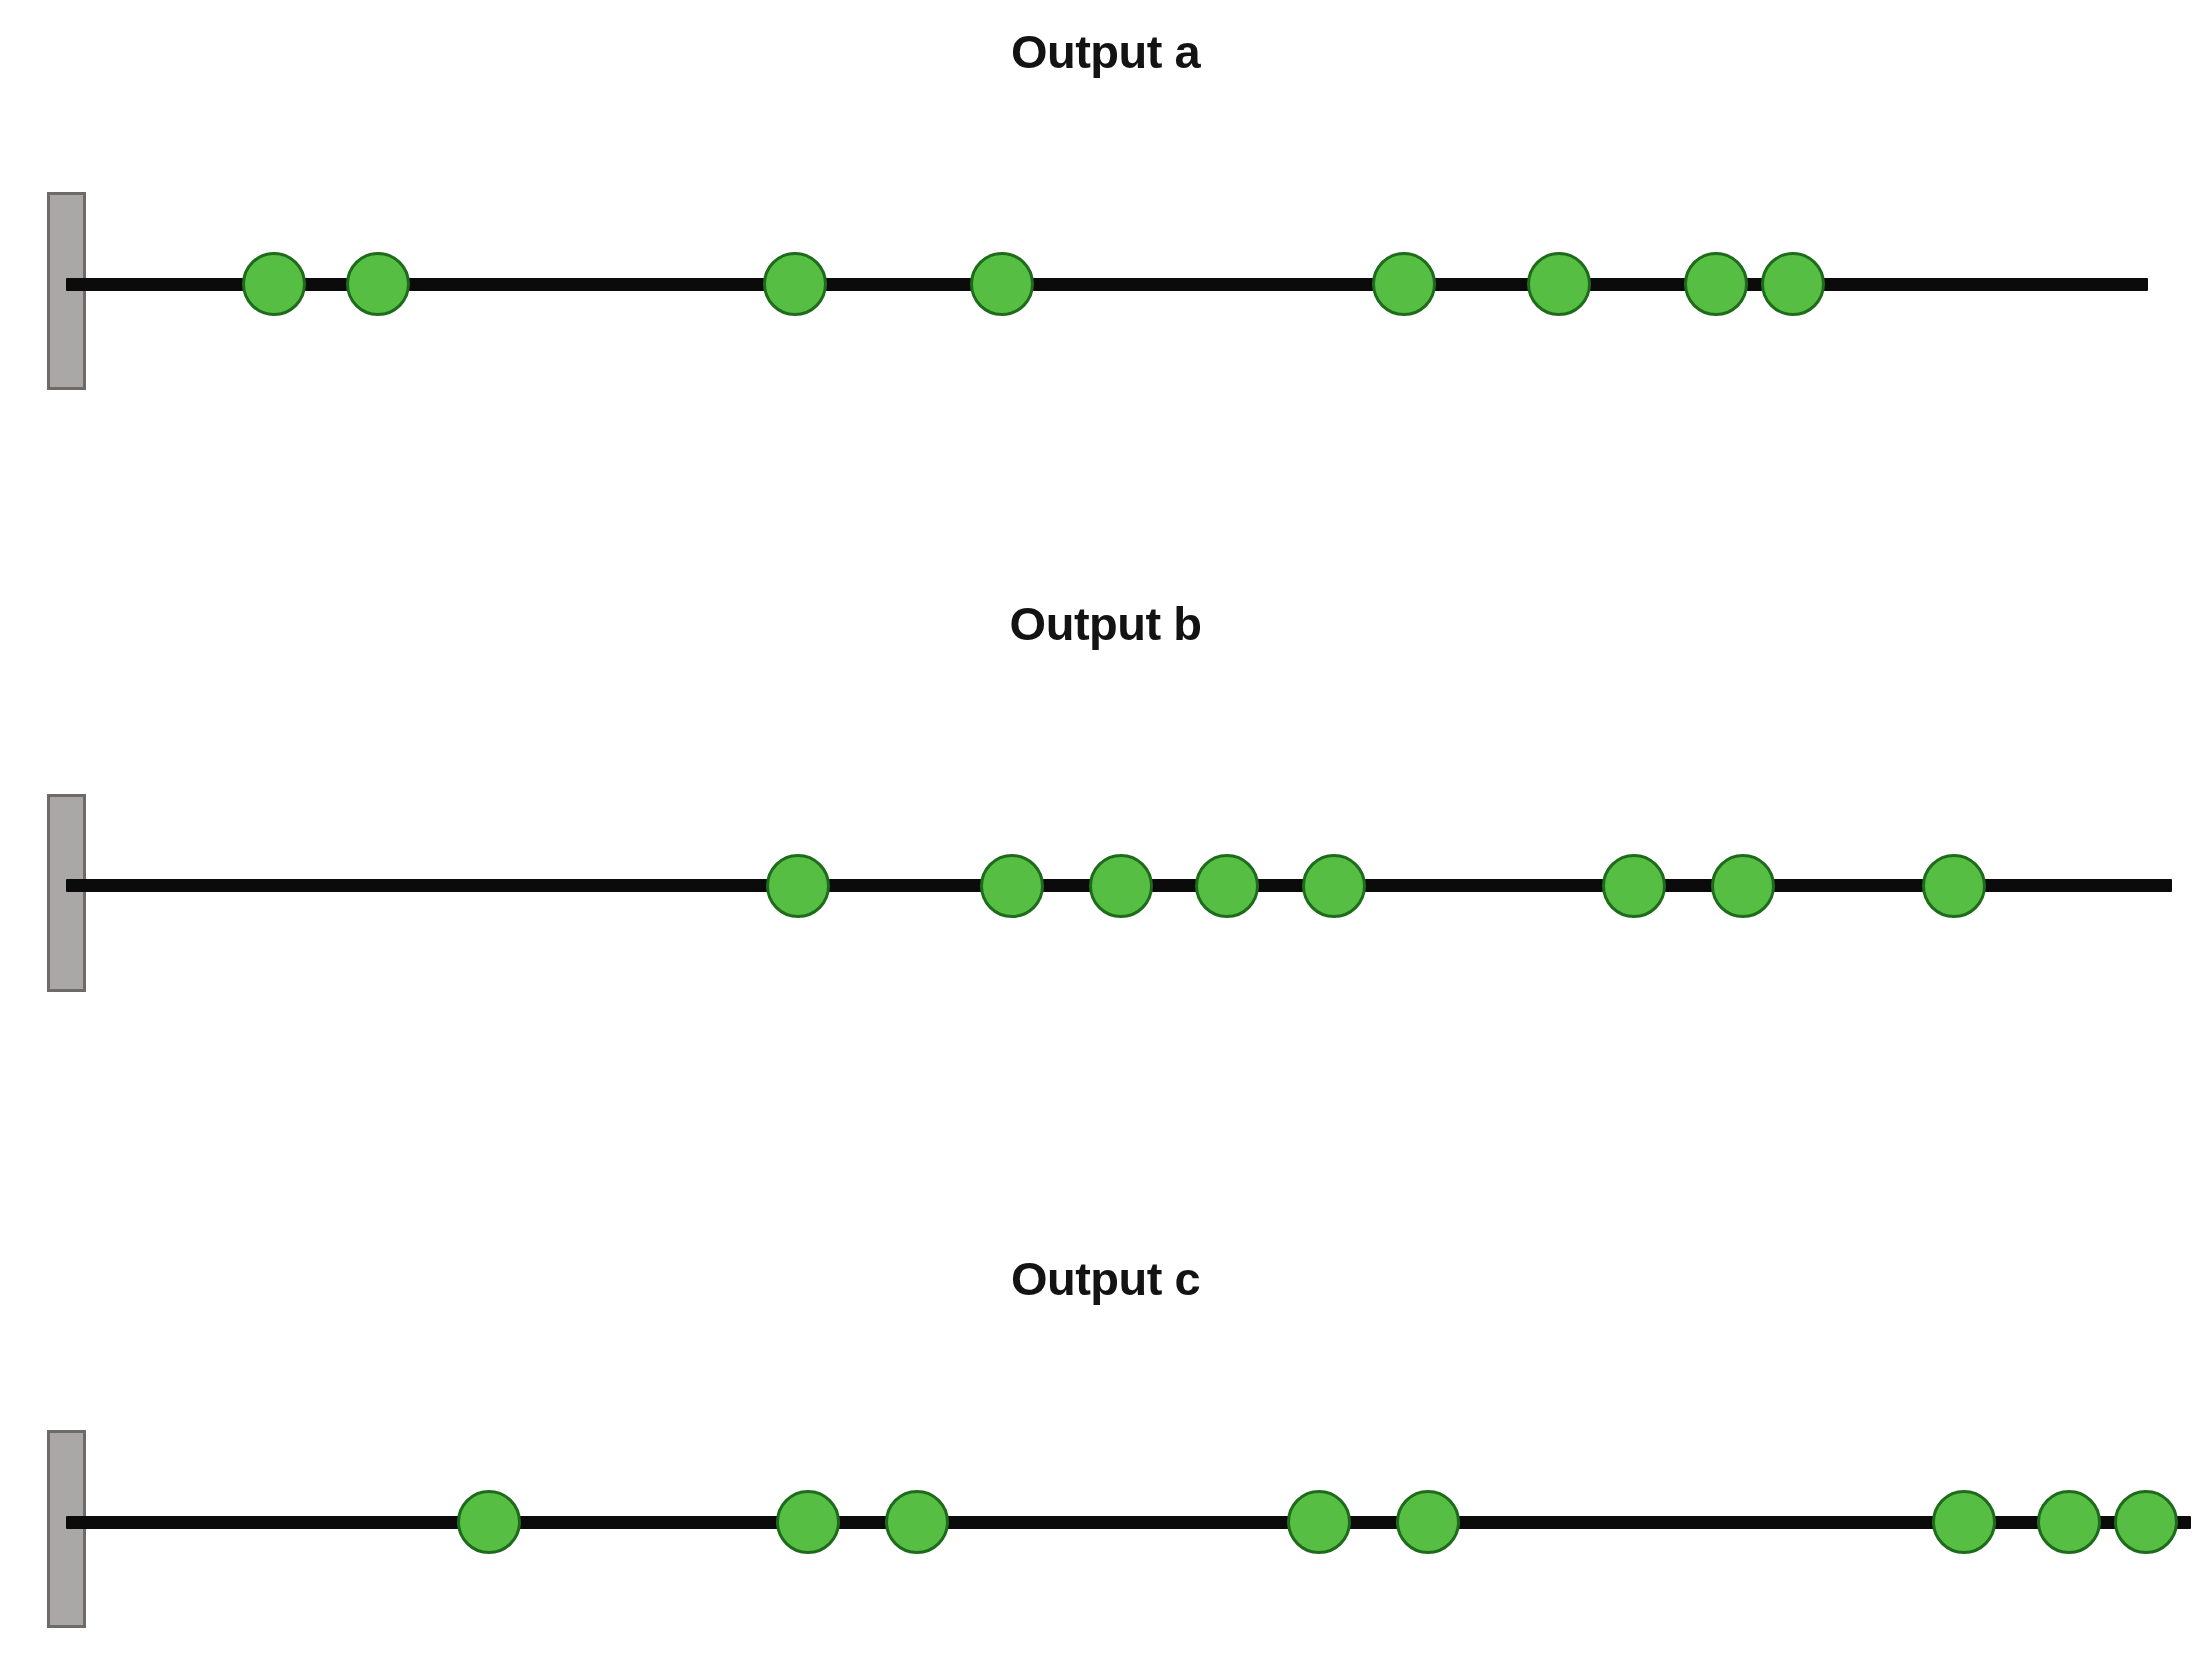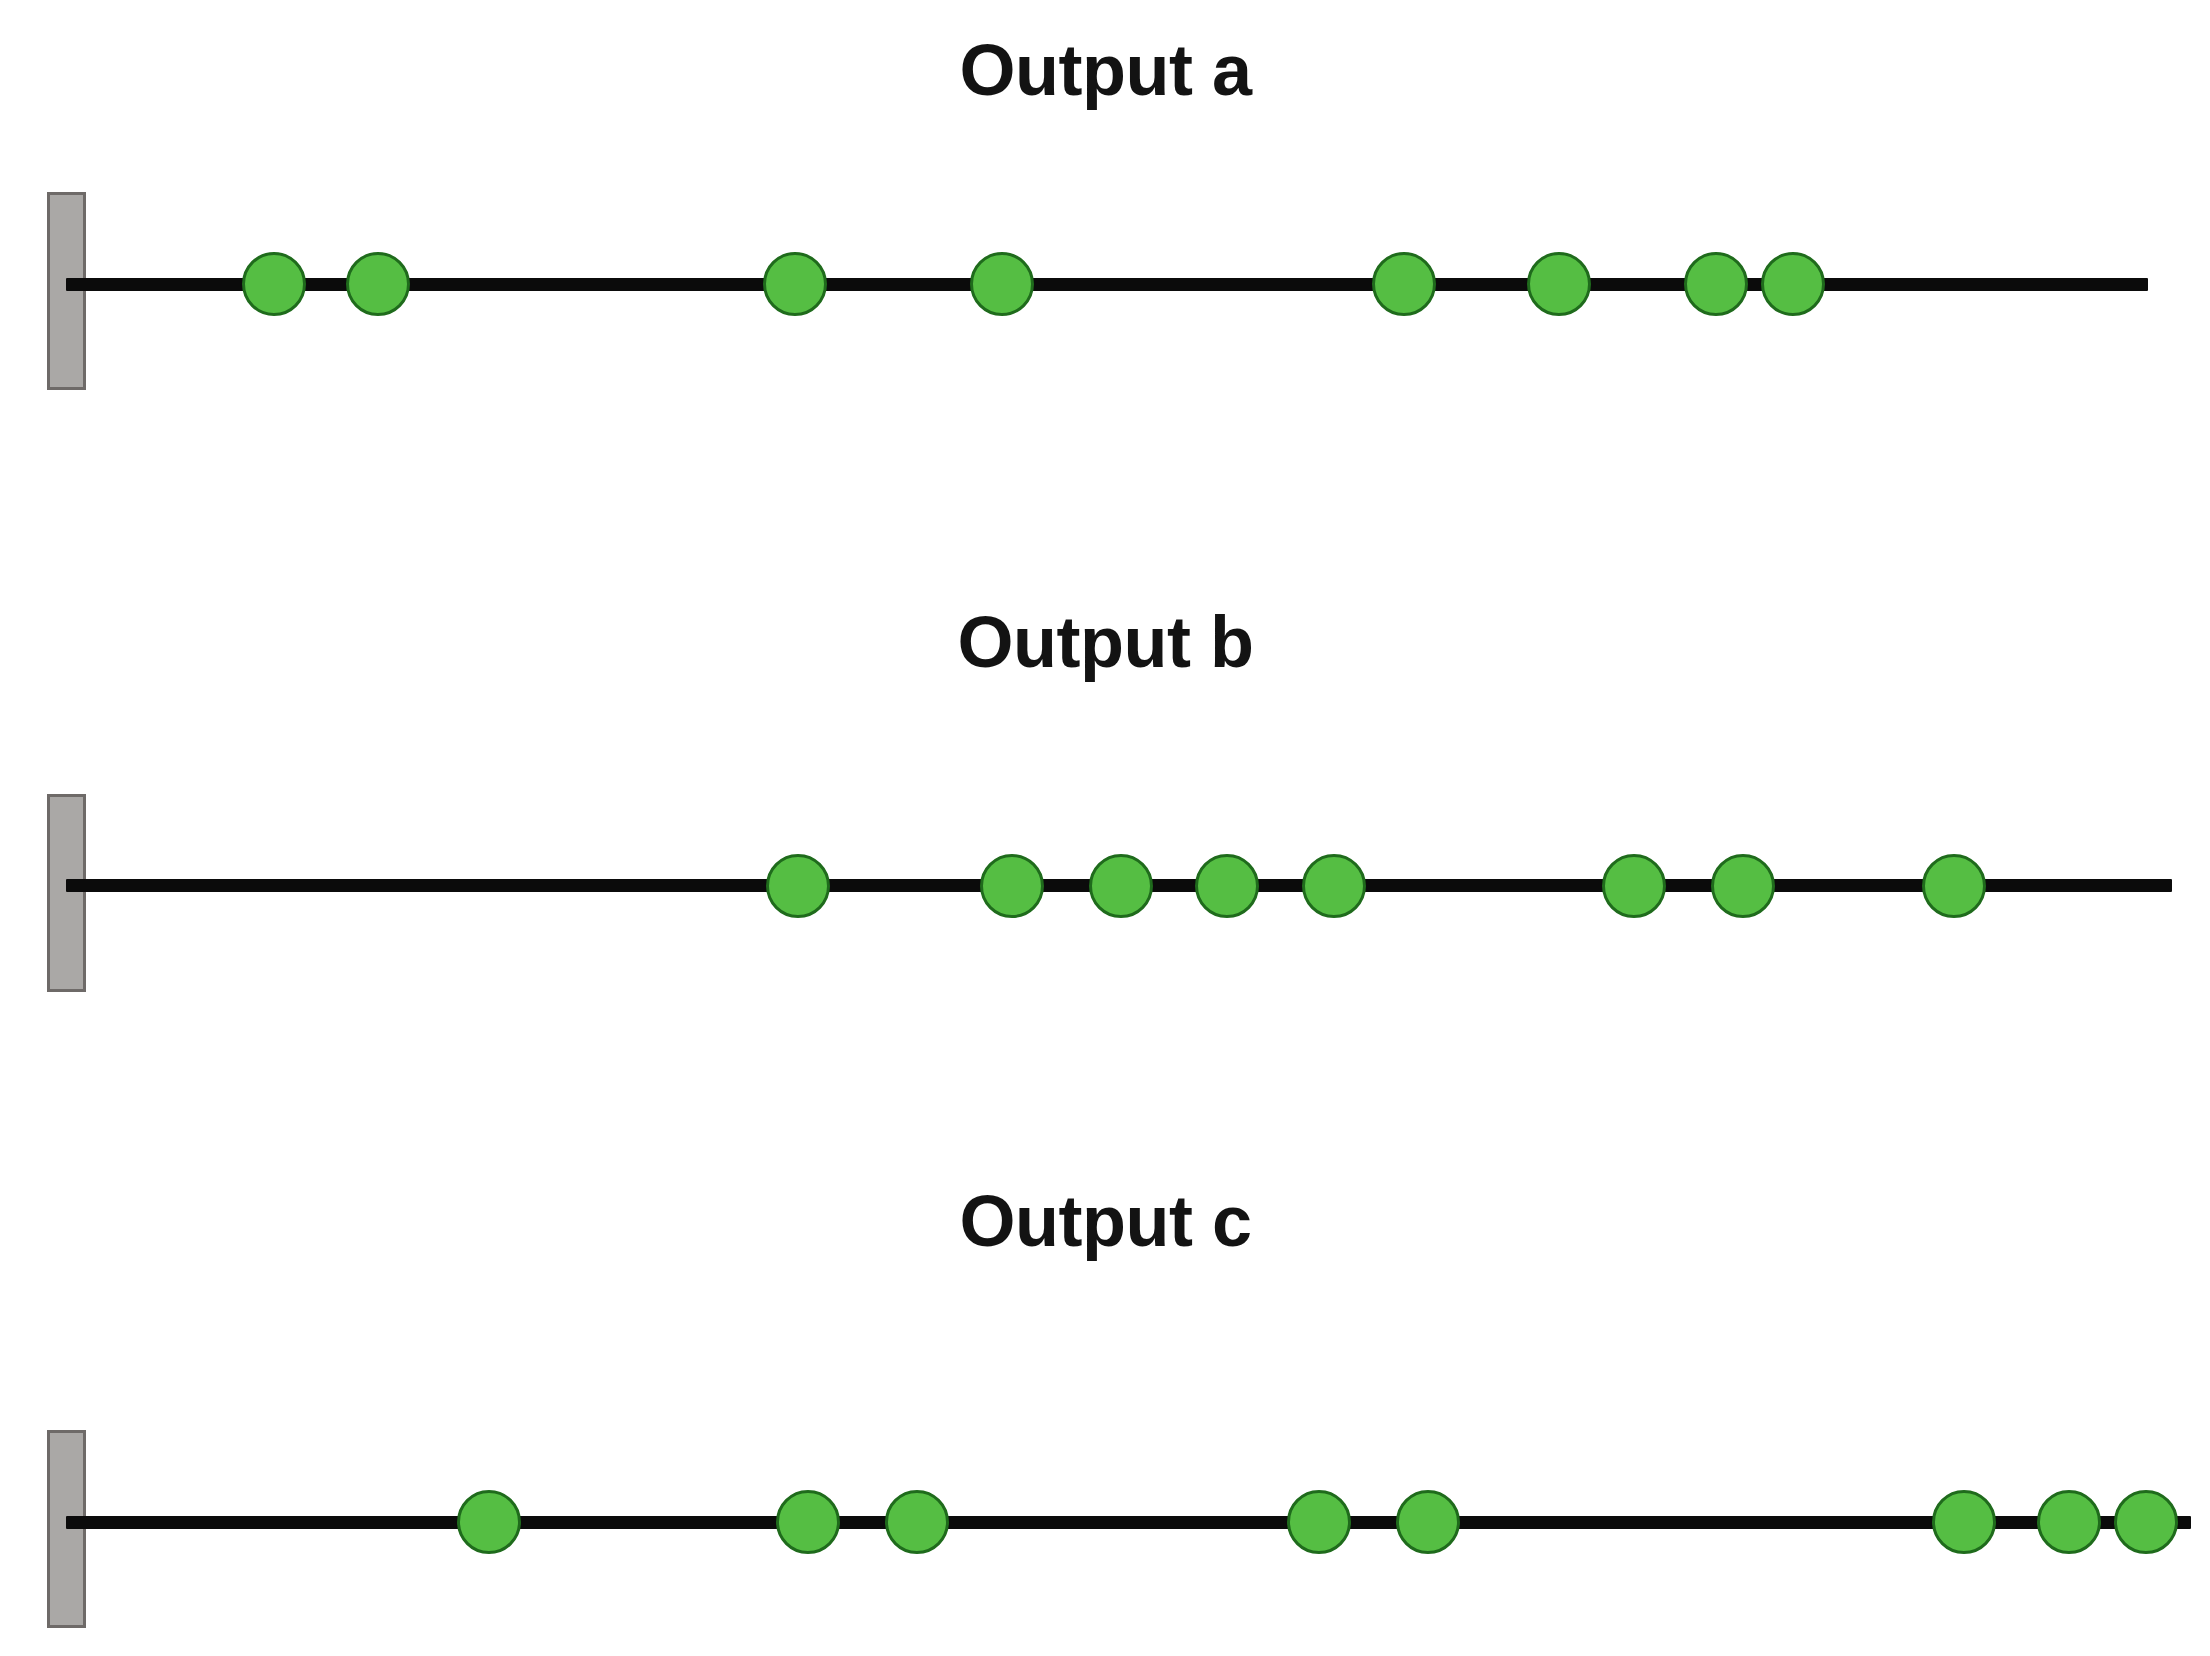--- a/index.html
+++ b/index.html
@@ -25,26 +25,25 @@
     left: 0;
     width: 2211px;
   }
   .panel-title {
     position: absolute;
     left: 0;
     width: 2211px;
     text-align: center;
     font-family: "Liberation Sans", sans-serif;
     font-weight: bold;
-    font-size: 72px;
+    font-size: 47px;
     line-height: 87px;
     color: #131313;
     letter-spacing: -0.5px;
     white-space: nowrap;
-    margin-top: 19px;
   }
   .wall {
     position: absolute;
     background: #aaa8a6;
     border: 3.9px solid #6e6a68;
     box-sizing: border-box;
   }
   .beam {
     position: absolute;
     background: #0b0b0b;
@@ -87,21 +86,21 @@
     <div class="node" style="left:980px; top:854px; width:64px; height:64px;"></div>
     <div class="node" style="left:1089px; top:854px; width:64px; height:64px;"></div>
     <div class="node" style="left:1195px; top:854px; width:64px; height:64px;"></div>
     <div class="node" style="left:1302px; top:854px; width:64px; height:64px;"></div>
     <div class="node" style="left:1602px; top:854px; width:64px; height:64px;"></div>
     <div class="node" style="left:1711px; top:854px; width:64px; height:64px;"></div>
     <div class="node" style="left:1922px; top:854px; width:64px; height:64px;"></div>
   </div>
 
   <div class="panel">
-    <div class="panel-title" style="top:1159px;">Output c</div>
+    <div class="panel-title" style="top:1235px;">Output c</div>
     <div class="wall" style="left:47px; top:1430px; width:39px; height:198px;"></div>
     <div class="beam" style="left:66px; top:1516px; width:2125px; height:12.6px;"></div>
 
     <div class="node" style="left:457px; top:1490px; width:64px; height:64px;"></div>
     <div class="node" style="left:776px; top:1490px; width:64px; height:64px;"></div>
     <div class="node" style="left:885px; top:1490px; width:64px; height:64px;"></div>
     <div class="node" style="left:1287px; top:1490px; width:64px; height:64px;"></div>
     <div class="node" style="left:1396px; top:1490px; width:64px; height:64px;"></div>
     <div class="node" style="left:1932px; top:1490px; width:64px; height:64px;"></div>
     <div class="node" style="left:2037px; top:1490px; width:64px; height:64px;"></div>

